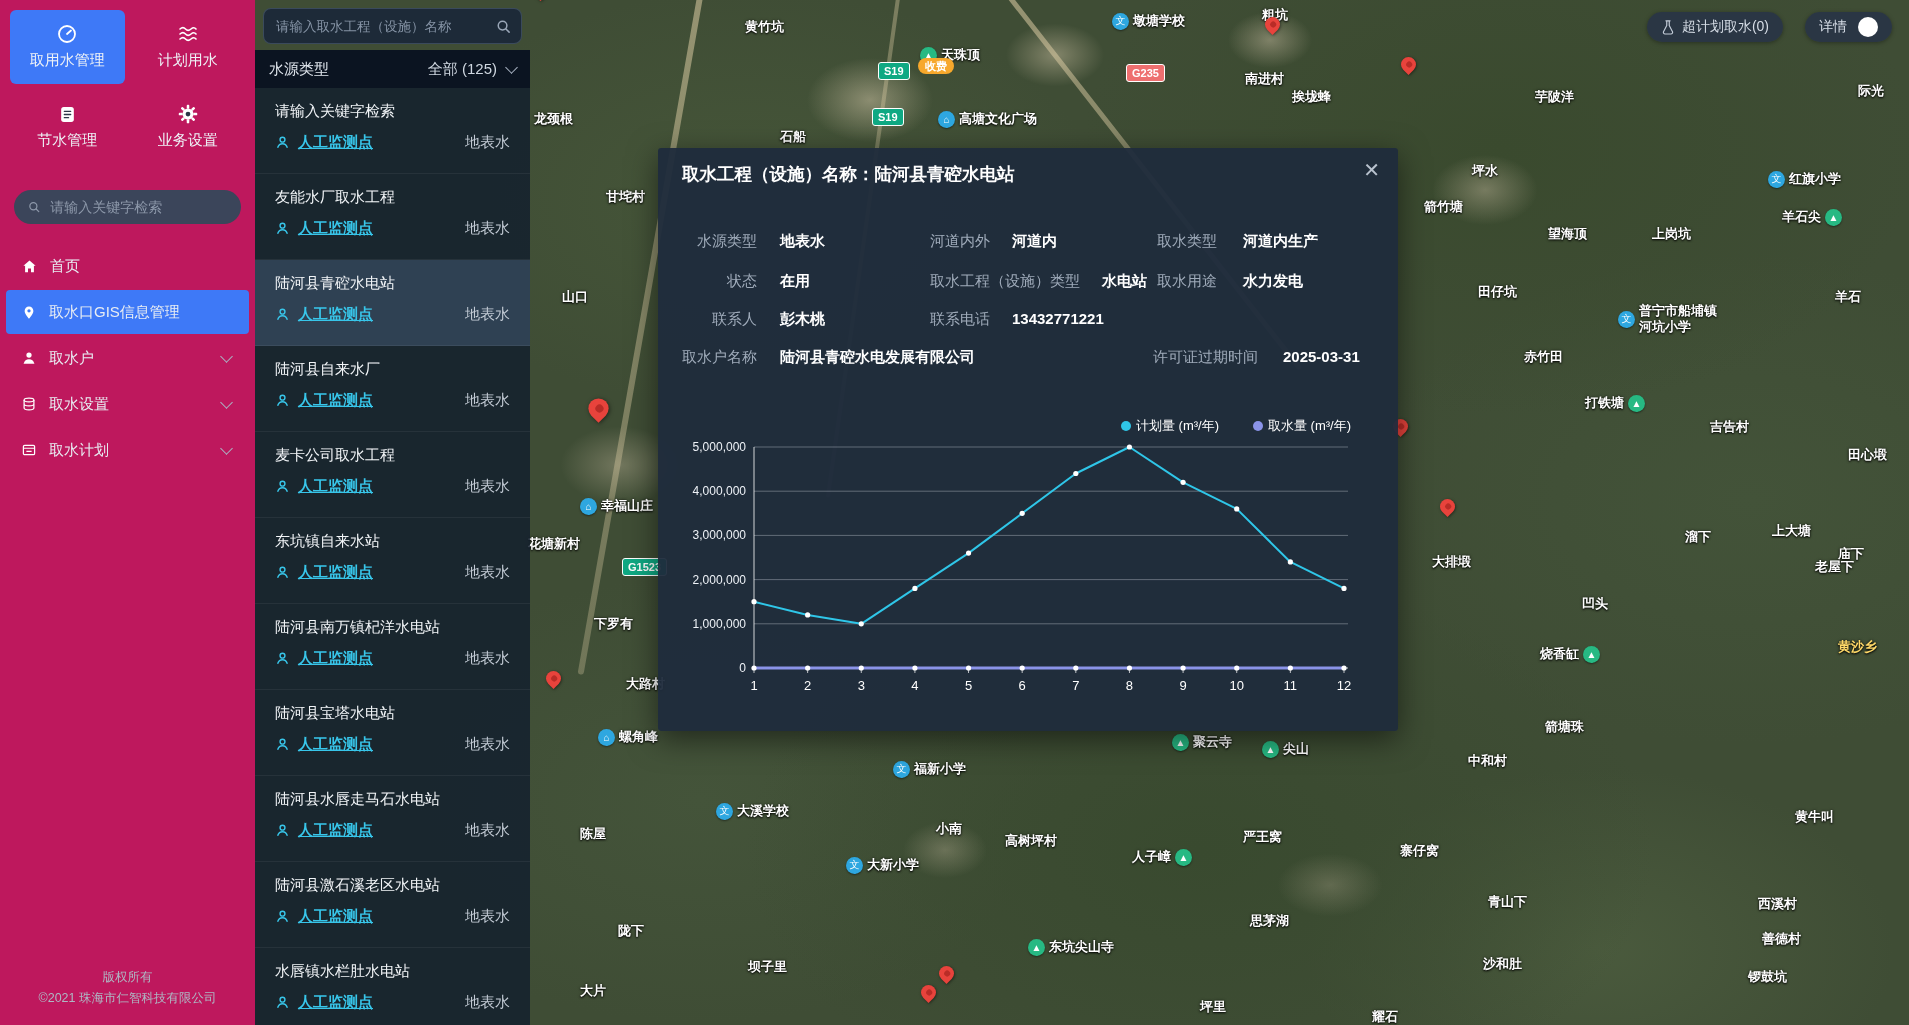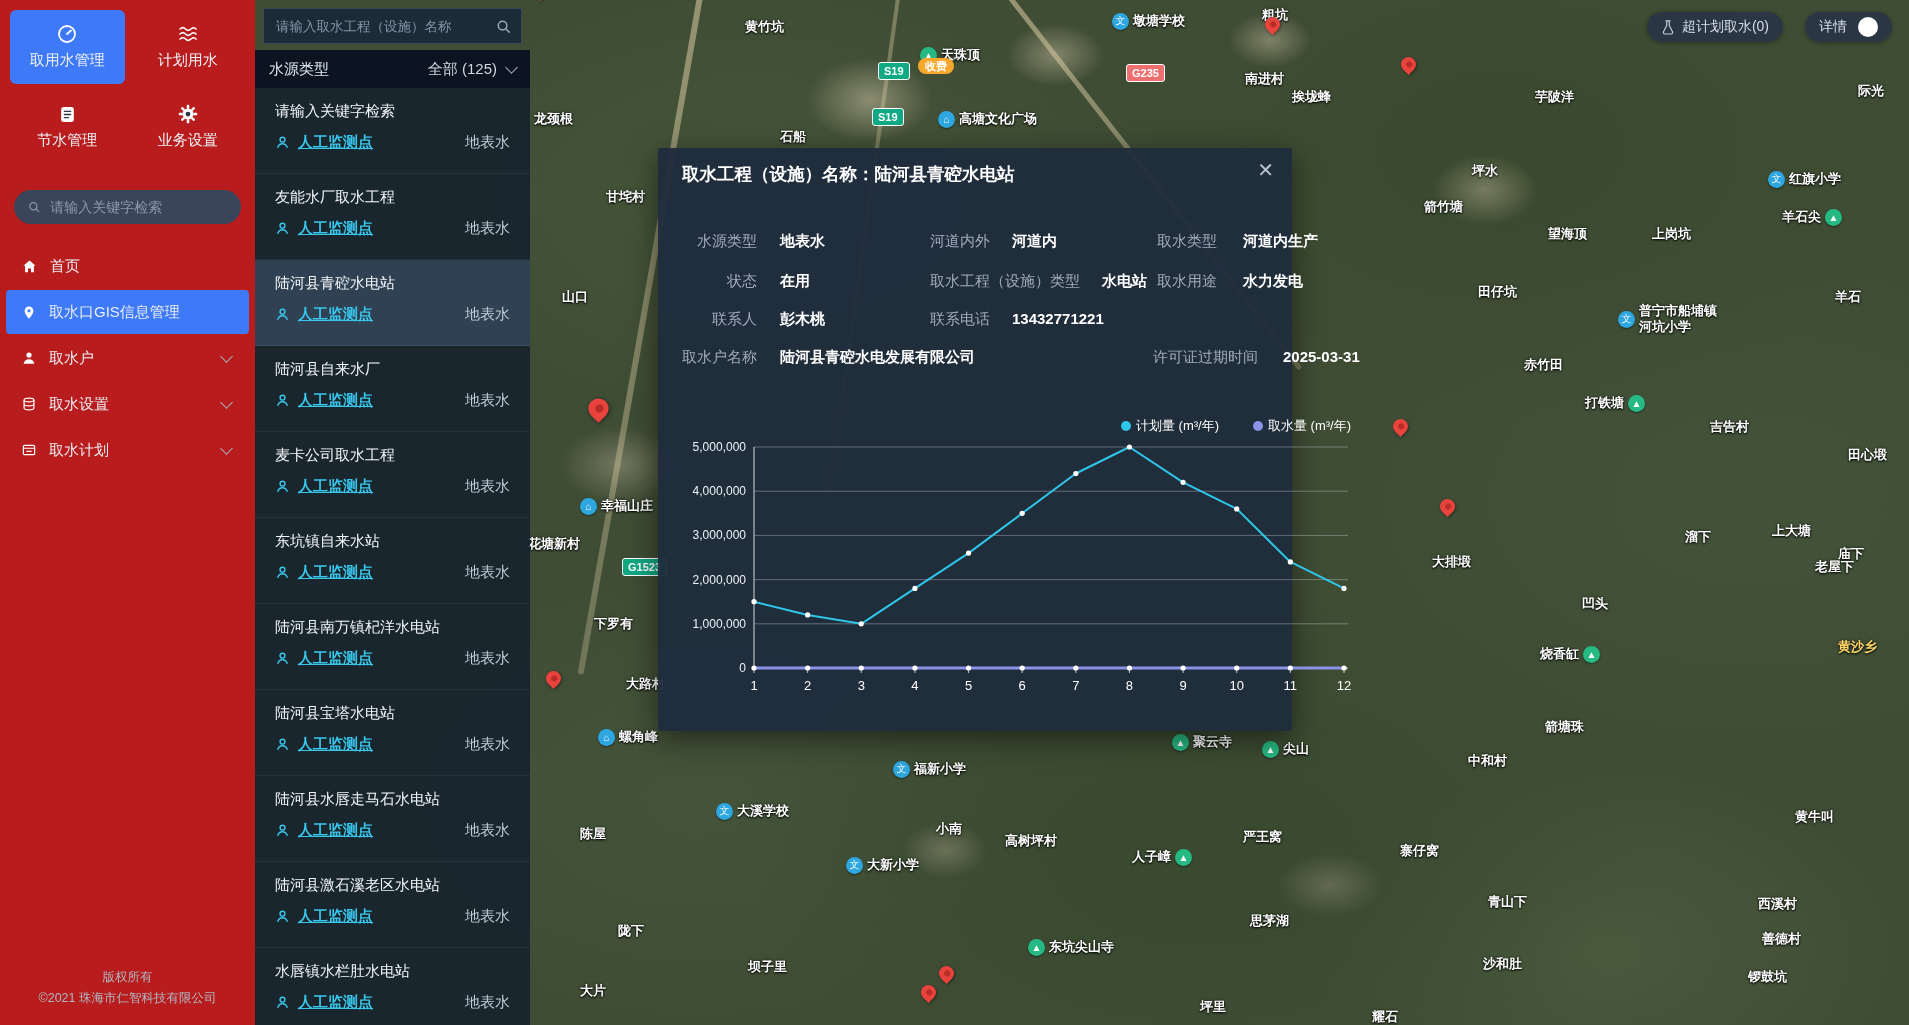--- a/index.html
+++ b/index.html
@@ -46,21 +46,21 @@
   .pin{position:absolute;width:15px;height:15px;background:#e8433c;border-radius:50% 50% 50% 0;
     transform:rotate(-45deg);box-shadow:0 1px 3px rgba(0,0,0,.5);}
   .pin::after{content:"";position:absolute;inset:4.5px;background:#b92c27;border-radius:50%;}
 
   .map-controls{position:absolute;top:12px;right:17px;display:flex;gap:22px;align-items:center;}
   .pill{height:30px;border-radius:16px;background:rgba(40,52,70,.9);display:flex;align-items:center;
     padding:0 14px;font-size:14px;color:#d6dde6;gap:7px;box-shadow:0 1px 4px rgba(0,0,0,.35);}
   .toggle{width:20px;height:20px;border-radius:50%;background:#fff;margin-left:4px;}
 
   
-  .sidebar{position:absolute;left:0;top:0;width:255px;height:100%;background:#b91c1c;
+  .sidebar{position:absolute;left:0;top:0;width:255px;height:100%;background:#be185d;
     display:flex;flex-direction:column;z-index:30;}
   .tiles{display:grid;grid-template-columns:1fr 1fr;gap:6px;padding:10px;}
   .tile{height:74px;border-radius:6px;display:flex;flex-direction:column;align-items:center;
     justify-content:center;gap:7px;font-size:15px;color:#eef2f7;cursor:pointer;}
   .tile.active{background:#3e79f7;}
   .s-search{margin:16px 14px 10px;height:34px;border-radius:17px;background:#3b455a;display:flex;
     align-items:center;padding:0 14px;gap:8px;}
   .s-search input{background:transparent;border:0;outline:0;color:#cdd5e0;font-size:14px;width:100%;
     font-family:"Liberation Sans",sans-serif;}
   .s-search input::placeholder{color:#8d98aa;}
@@ -68,41 +68,41 @@
   .nav-item{height:44px;margin:0 6px;border-radius:4px;display:flex;align-items:center;gap:13px;
     padding:0 16px;font-size:15px;color:#e8edf3;cursor:pointer;position:relative;}
   .nav-item.active{background:#3e79f7;}
   .chev{width:8px;height:8px;border-right:1.8px solid #aab4c4;border-bottom:1.8px solid #aab4c4;
     transform:rotate(45deg);position:absolute;right:18px;top:16px;}
   .sb-footer{margin-top:auto;text-align:center;color:#aeb8c4;font-size:12.5px;line-height:1.7;
     padding:14px 6px 16px;}
 
   
   .list-panel{position:absolute;left:255px;top:0;width:275px;height:100%;z-index:20;}
-  .lp-search{position:absolute;left:8px;right:8px;top:8px;height:34px;border-radius:0;
+  .lp-search{position:absolute;left:8px;right:8px;top:8px;height:34px;border-radius:8px;
     background:rgba(26,39,56,.92);border:1px solid rgba(130,150,175,.3);display:flex;align-items:center;
     padding:0 10px;gap:6px;}
   .lp-search input{flex:1;background:transparent;border:0;outline:0;color:#cfd7e2;font-size:13.5px;
     font-family:"Liberation Sans",sans-serif;}
   .lp-search input::placeholder{color:#8593a5;}
   .lp-body{position:absolute;left:0;right:0;top:50px;bottom:0;background:rgba(17,29,45,.82);overflow:hidden;}
   .lp-filter{height:38px;background:rgba(9,18,30,.85);display:flex;align-items:center;padding:0 14px;
     font-size:15px;color:#e2e8ef;}
   .lp-filter .f-val{margin-left:auto;color:#cfd7e0;display:flex;align-items:center;gap:10px;cursor:pointer;}
   .lp-filter .chev{position:static;margin-top:-4px;}
   .st-item{height:86px;padding:0 20px;border-bottom:1px solid rgba(255,255,255,.06);box-sizing:border-box;cursor:pointer;}
   .st-item.selected{background:rgba(70,92,120,.5);}
   .st-name{padding-top:14px;font-size:15px;color:#f2f5f8;}
   .st-row{margin-top:12px;display:flex;align-items:center;justify-content:space-between;}
   .st-tagwrap{display:flex;align-items:center;gap:8px;font-weight:bold;}
   .st-tag{color:#38c6ea;font-size:15px;text-decoration:underline;}
   .st-src{color:#c3cbd5;font-size:15px;}
 
   
-  .modal{position:absolute;left:658px;top:148px;width:634px;height:583px;border-radius:3px;
+  .modal{position:absolute;left:658px;top:148px;width:740px;height:583px;border-radius:3px;
     background:rgba(31,43,60,.95);box-shadow:0 8px 30px rgba(0,0,0,.5);z-index:40;}
   .m-title{position:absolute;top:14px;left:24px;font-size:17.5px;font-weight:700;color:#fff;}
   .m-close{position:absolute;top:10px;right:18px;font-size:20px;color:#b9c3cf;cursor:pointer;}
   .m-fields{position:absolute;left:0;right:0;top:56px;height:180px;}
   .fld{position:absolute;font-size:15px;white-space:nowrap;}
   .fld .lab{color:#9fabba;}
   .fld .val{color:#fff;font-weight:700;}
   .fc1{left:22px;} .fc1 .lab{display:inline-block;width:77px;text-align:right;margin-right:23px;}
   .fc2{left:272px;} .fc2 .lab{margin-right:22px;}
   .fc3{left:440px;} .fc3 .lab{display:inline-block;width:119px;text-align:right;margin-right:26px;}
@@ -201,21 +201,21 @@
         <div class="mlabel" style="left: 1835px; top: 288px;">
           <span class="txt">羊石</span>
         </div>
         <div class="mlabel" style="left: 1618px; top: 303px;">
           <span class="balloon b-blue">文</span>
           <span class="txt two">
             <div>普宁市船埔镇</div>
             <div>河坑小学</div>
           </span>
         </div>
-        <div class="mlabel" style="left: 1524px; top: 356px; align-items: center;">
+        <div class="mlabel" style="left: 1524px; top: 348px; align-items: center;">
           <span class="txt">赤竹田</span>
         </div>
         <div class="mlabel" style="left: 1585px; top: 394px;">
           <span class="txt">打铁塘</span>
           <span class="balloon b-green">▲</span>
         </div>
         <div class="mlabel" style="left: 1710px; top: 418px;">
           <span class="txt">吉告村</span>
         </div>
         <div class="mlabel" style="left: 1848px; top: 446px;">

